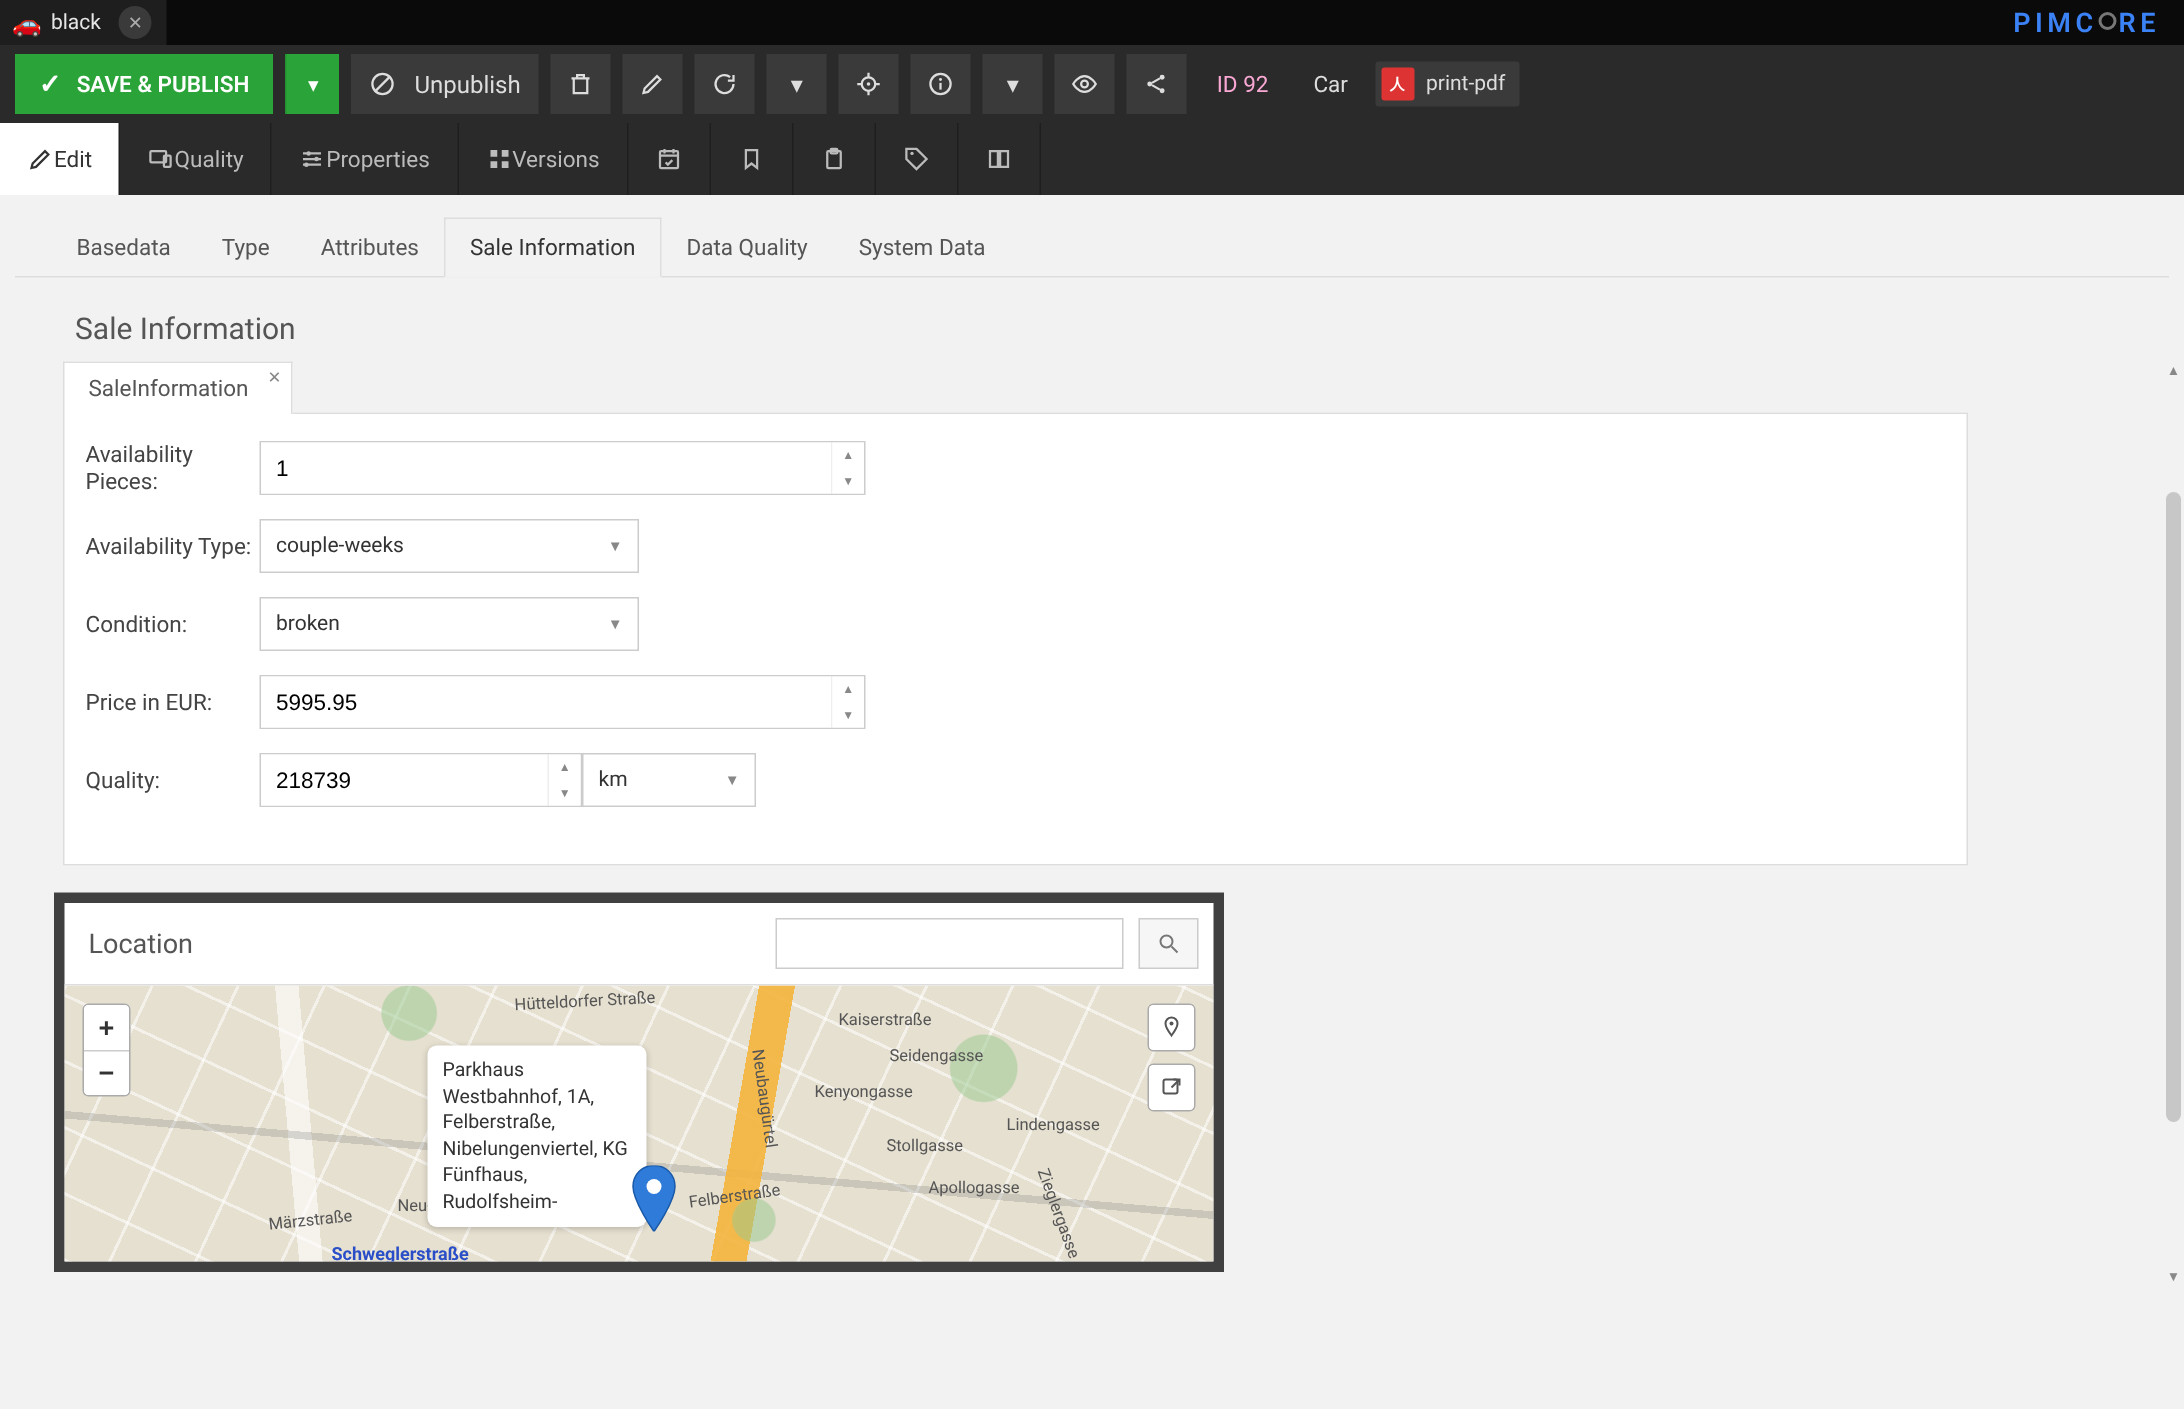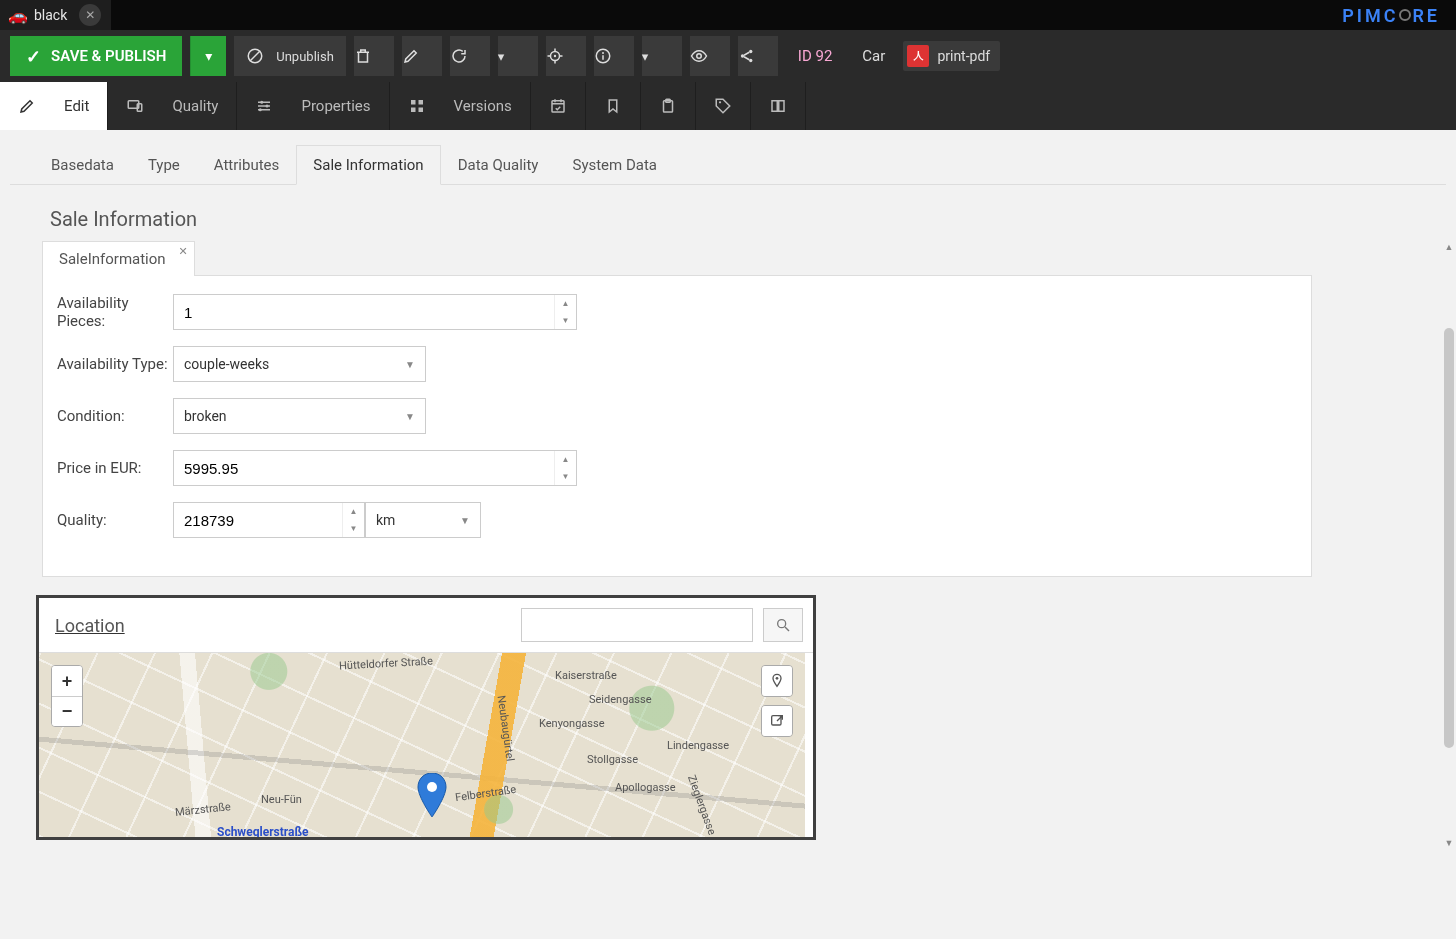--- a/index.html
+++ b/index.html
@@ -11,31 +11,31 @@
   .file-tab .car-emoji { font-size: 16px; }
   .file-tab-close { width: 22px; height: 22px; border-radius: 50%; background: #3a3a3a; display:flex; align-items:center; justify-content:center; margin-left: 6px; color:#aaa; font-size:12px; cursor:pointer; }
   .brand { margin-left: auto; color: #3b82f6; font-size: 18px; letter-spacing: 3px; padding-right: 16px; font-weight: 600; }
   .brand .o { display:inline-block; border:2px solid #777; border-radius:50%; width:12px; height:12px; vertical-align: middle; margin: 0 1px; position:relative; top:-2px;}
 
   
   .toolbar1 { background: #2a2a2a; height: 52px; display:flex; align-items:center; padding: 0 10px; gap: 8px; }
   .btn-save { background: #2aa438; color:#fff; height:40px; display:flex; align-items:center; gap:10px; padding: 0 16px; font-weight:600; font-size:15px; cursor:pointer; }
   .btn-save .check { font-size:18px; }
   .btn-save-dd { background:#2aa438; color:#fff; height:40px; width:36px; display:flex; align-items:center; justify-content:center; cursor:pointer; border-left: 1px solid rgba(0,0,0,0.12); }
-  .tbtn { background:#3a3a3a; color:#ddd; height:40px; min-width:40px; display:flex; align-items:center; gap:8px; padding: 0 12px; font-size:13px; cursor:pointer; }
+  .tbtn { background:#3a3a3a; color:#ddd; height:40px; min-width:40px; display:flex; align-items:center; justify-content:center; gap:8px; padding: 0 12px; font-size:16px; cursor:pointer; }
   .tbtn.icon-only { width:40px; padding:0; }
   .tbtn svg { width:18px; height:18px; fill:#ddd; }
   .id-pill { color:#f9a8d4; font-size:15px; padding: 0 12px; }
   .car-pill { color:#ddd; font-size:15px; padding: 0 10px; }
   .pdf-chip { display:flex; align-items:center; gap:8px; background:#3a3a3a; height:30px; padding: 0 10px 0 4px; color:#ddd; font-size:14px; border-radius:2px; }
   .pdf-chip .pdf-ico { width:22px; height:22px; background:#d33; border-radius:2px; display:flex; align-items:center; justify-content:center; color:#fff; font-size:10px; font-weight:bold; }
 
   
   .toolbar2 { background: #2a2a2a; height: 48px; display:flex; align-items: stretch; }
-  .vtab { display:flex; align-items:center; gap:28px; padding: 0 18px; color:#bbb; font-size:15px; cursor:pointer; border-right:1px solid #1e1e1e; }
+  .vtab { display:flex; align-items:center; gap:0; padding: 0 18px; color:#bbb; font-size:15px; cursor:pointer; border-right:1px solid #1e1e1e; }
   .vtab.active { background:#fff; color:#333; }
   .vtab svg { width:18px; height:18px; fill: currentColor; }
 
   
   .content { background:#f2f2f2; padding: 0 10px 10px 10px; position: relative; }
 
   .data-tabs { display:flex; gap: 0; border-bottom:1px solid #ddd; padding: 14px 24px 0 24px; }
   .data-tab { padding: 10px 16px; color:#555; font-size:15px; cursor:pointer; border:1px solid transparent; border-bottom:none; position:relative; top:1px; }
   .data-tab.active { background:#f2f2f2; border-color:#ddd; border-bottom:1px solid #f2f2f2; color:#333; }
 
@@ -53,25 +53,25 @@
   .form-label { width: 116px; color:#444; font-size:15px; line-height:1.2; }
   .num-input { height:36px; border:1px solid #ccc; display:flex; align-items:center; background:#fff; }
   .num-input input { border:none; outline:none; height:100%; padding: 0 10px; font-size:15px; flex:1; min-width:0; }
   .num-input .spinners { width:22px; height:100%; border-left:1px solid #eee; display:flex; flex-direction:column; }
   .num-input .spinners button { flex:1; border:none; background:#fff; color:#888; font-size:8px; cursor:pointer; display:flex; align-items:center; justify-content:center; }
   .sel { height:36px; border:1px solid #ccc; display:flex; align-items:center; background:#fff; padding: 0 10px; justify-content:space-between; cursor:pointer; }
   .sel .arrow { color:#888; font-size:10px; }
 
   .w400 { width: 404px; }
   .w290 { width: 253px; }
-  .w200 { width: 192px; }
+  .w200 { width: 215px; }
   .w116 { width: 116px; }
 
   
-  .loc-panel { border:3px solid #404040; margin: 6px 0 0 26px; width: 780px; background:#fff;text-decoration:underline; }
+  .loc-panel { border:7px solid #404040; margin: 6px 0 0 26px; width: 780px; background:#fff; }
   .loc-head { display:flex; align-items:center; padding: 10px 10px 10px 16px; gap: 10px; border-bottom:1px solid #ddd; }
   .loc-title { font-size:18px; color:#555; flex:1; }
   .loc-search { height:34px; width:232px; border:1px solid #ccc; padding: 0 8px; font-size:14px; outline:none; }
   .loc-search-btn { height:34px; width:40px; border:1px solid #ccc; background:#f6f6f6; display:flex; align-items:center; justify-content:center; cursor:pointer; }
   .loc-search-btn svg { width:16px; height:16px; stroke:#777; fill:none; stroke-width:2; }
 
   .map-wrap { position:relative; width: 766px; height: 184px; overflow:hidden; }
   .map-bg { position:absolute; inset:0; background: #e6e0d0; }
   
   .map-bg::before, .map-bg::after { content:""; position:absolute; inset:0; }
@@ -379,20 +379,23 @@
       </div>
       <div class="map-ctrl edit">
         <button>
           <svg viewBox="0 0 24 24" width="16" height="16">
               <rect x="4" y="4" width="14" height="14" rx="2" fill="none" stroke="#555" stroke-width="2"></rect>
               <path d="M14 4l6 0 0 6M20 4l-8 8" fill="none" stroke="#555" stroke-width="2"></path>
             </svg>
         </button>
       </div>
 
+      <div class="map-popup">
+        <span>Parkhaus Westbahnhof, 1A, Felberstraße, Nibelungenviertel, KG Fünfhaus, Rudolfsheim-</span>
+      </div>
 
       <div class="map-marker">
         <svg viewBox="0 0 30 44">
           <path d="M15 0C7 0 1 6 1 14c0 10 14 30 14 30s14-20 14-30C29 6 23 0 15 0z" fill="#2f7bd9" stroke="#1a5aa8"></path>
           <circle cx="15" cy="14" r="5" fill="#fff"></circle>
         </svg>
       </div>
     </div>
   </div>
 

